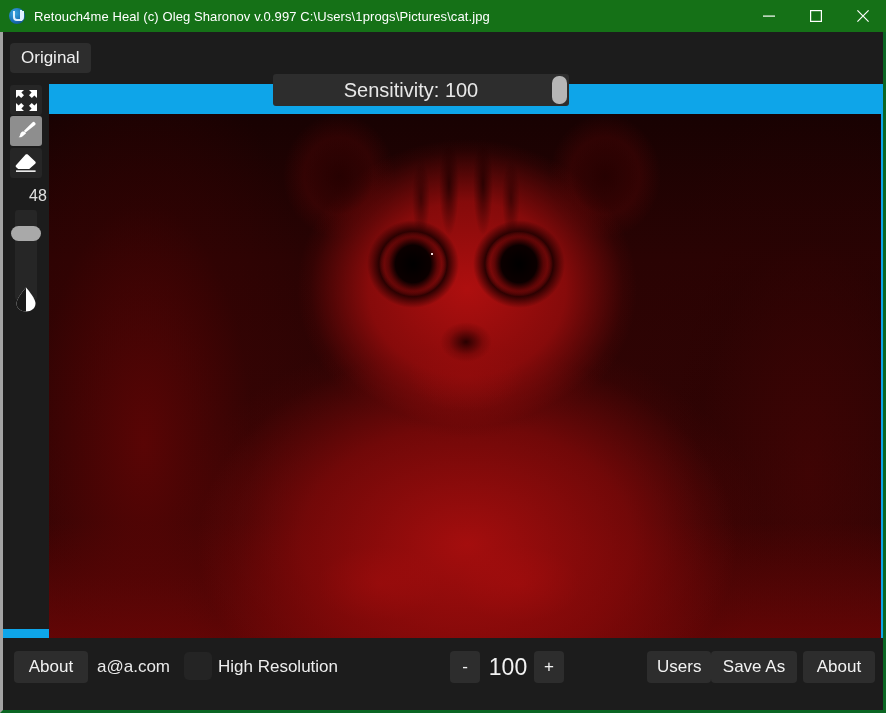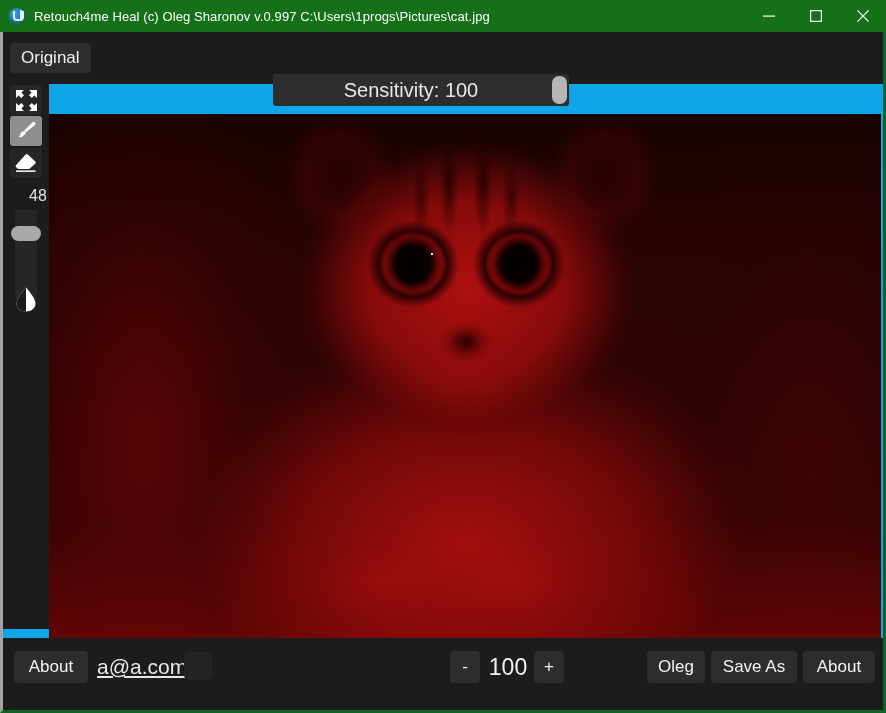--- a/index.html
+++ b/index.html
@@ -197,21 +197,21 @@
     height: 32px; padding: 16px 10px;
     display: flex; align-items: center; justify-content: center;
     background: #2d2d2d; border-radius: 4px;
     color: #f2f2f2; font-size: 17px;
     white-space: nowrap;
   }
   #btn-about   { left: 11px; top: 13px; min-width: 74px; }
   #account-email {
     position: absolute; left: 94px; top: 13px;
     height: 32px; display: flex; align-items: center;
-    color: #e9e9e9; font-size: 21px; text-decoration: underline;
+    color: #e9e9e9; font-size: 17px;
   }
   #hires-checkbox {
     position: absolute; left: 181px; top: 14px;
     width: 28px; height: 28px;
     background: #242424;
     border-radius: 5px;
   }
   #hires-label {
     position: absolute; left: 215px; top: 13px;
     height: 32px; display: flex; align-items: center;
@@ -310,23 +310,24 @@
 
   <div id="canvas-area">
     <div id="photo"></div>
     <div id="photo-hotspot"></div>
   </div>
 
   <div id="bottombar">
     <div class="flat-btn" id="btn-about">About</div>
     <div id="account-email">a@a.com</div>
     <div id="hires-checkbox"></div>
+    <div id="hires-label">High Resolution</div>
 
     <div class="flat-btn" id="btn-zoom-out">-</div>
     <div id="zoom-value">100</div>
     <div class="flat-btn" id="btn-zoom-in">+</div>
 
-    <div class="flat-btn" id="btn-save">Oleg</div>
+    <div class="flat-btn" id="btn-save">Users</div>
     <div class="flat-btn" id="btn-save-as">Save As</div>
     <div class="flat-btn" id="btn-cancel">About</div>
   </div>
 
 </div>
 
 </body></html>

